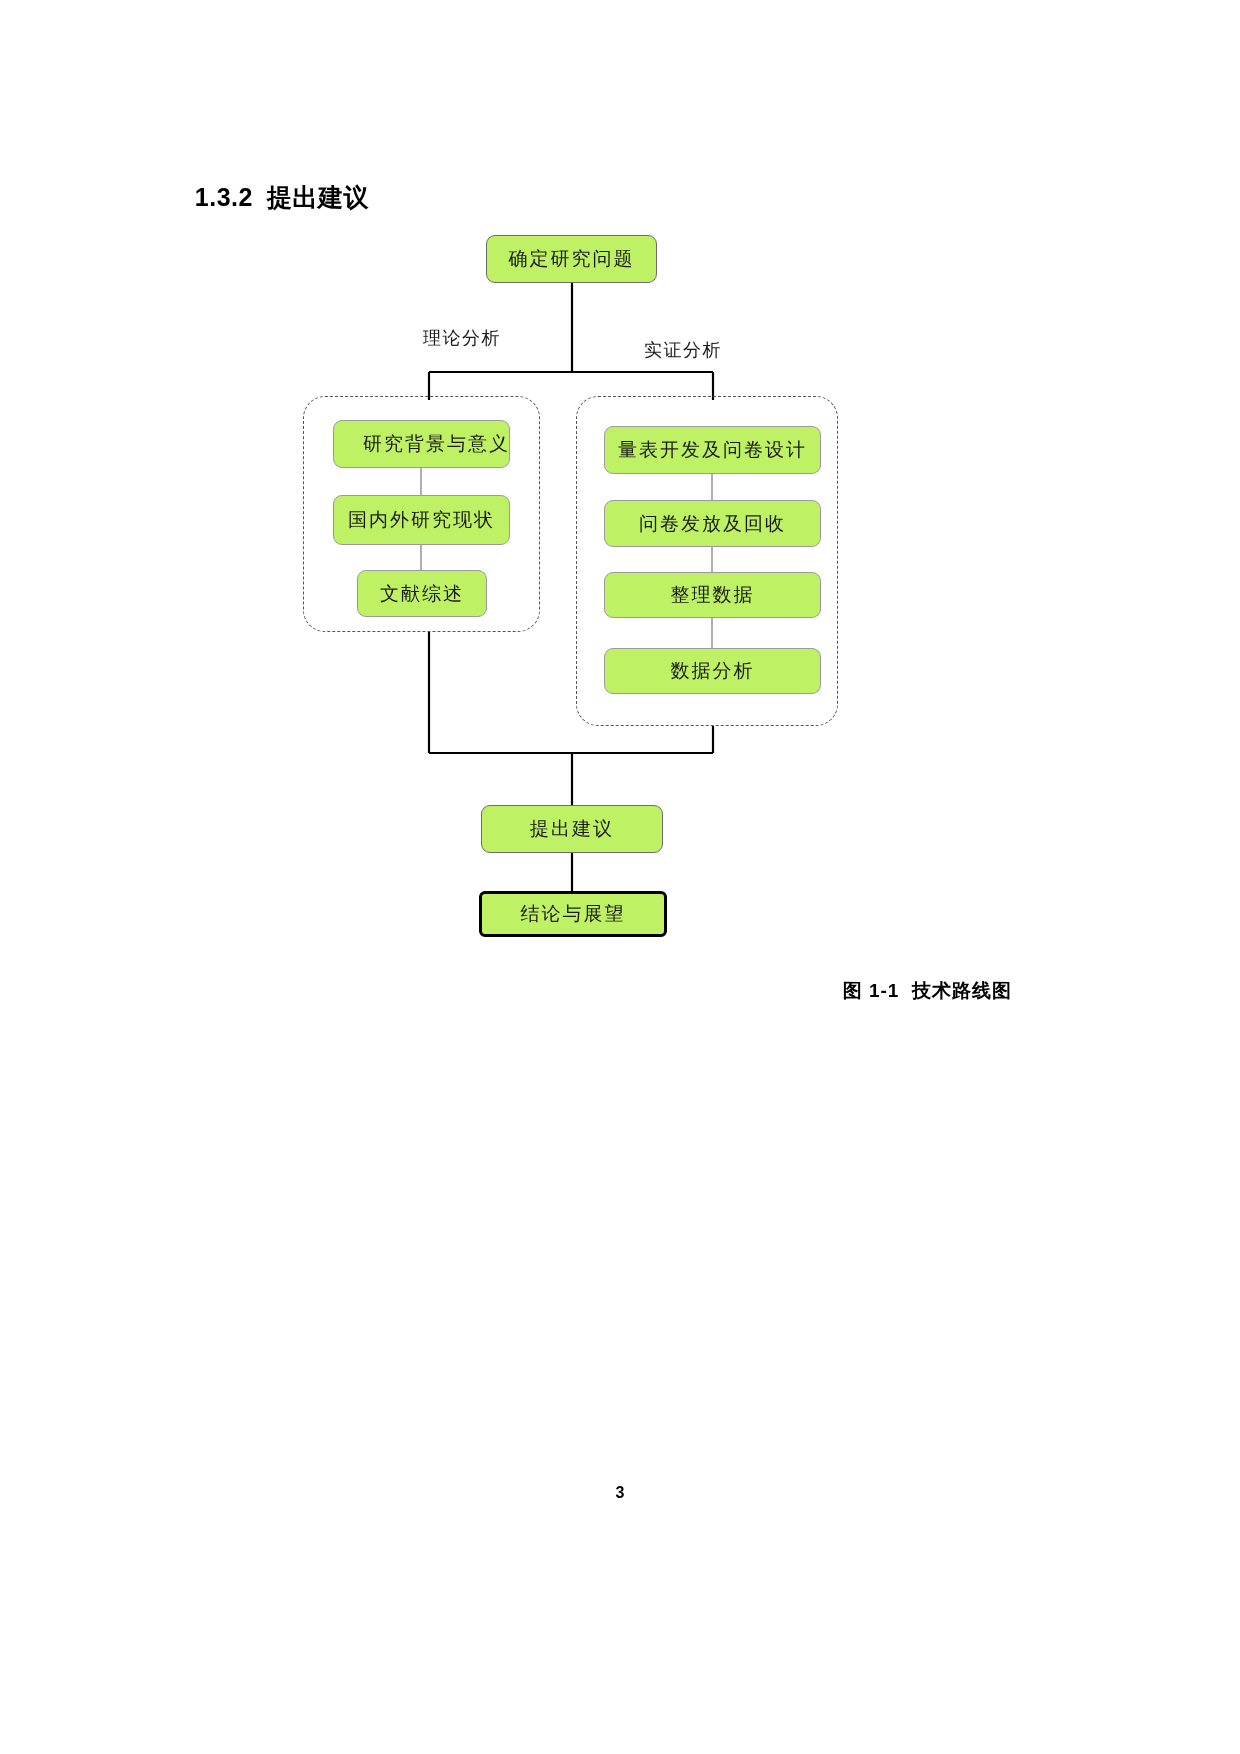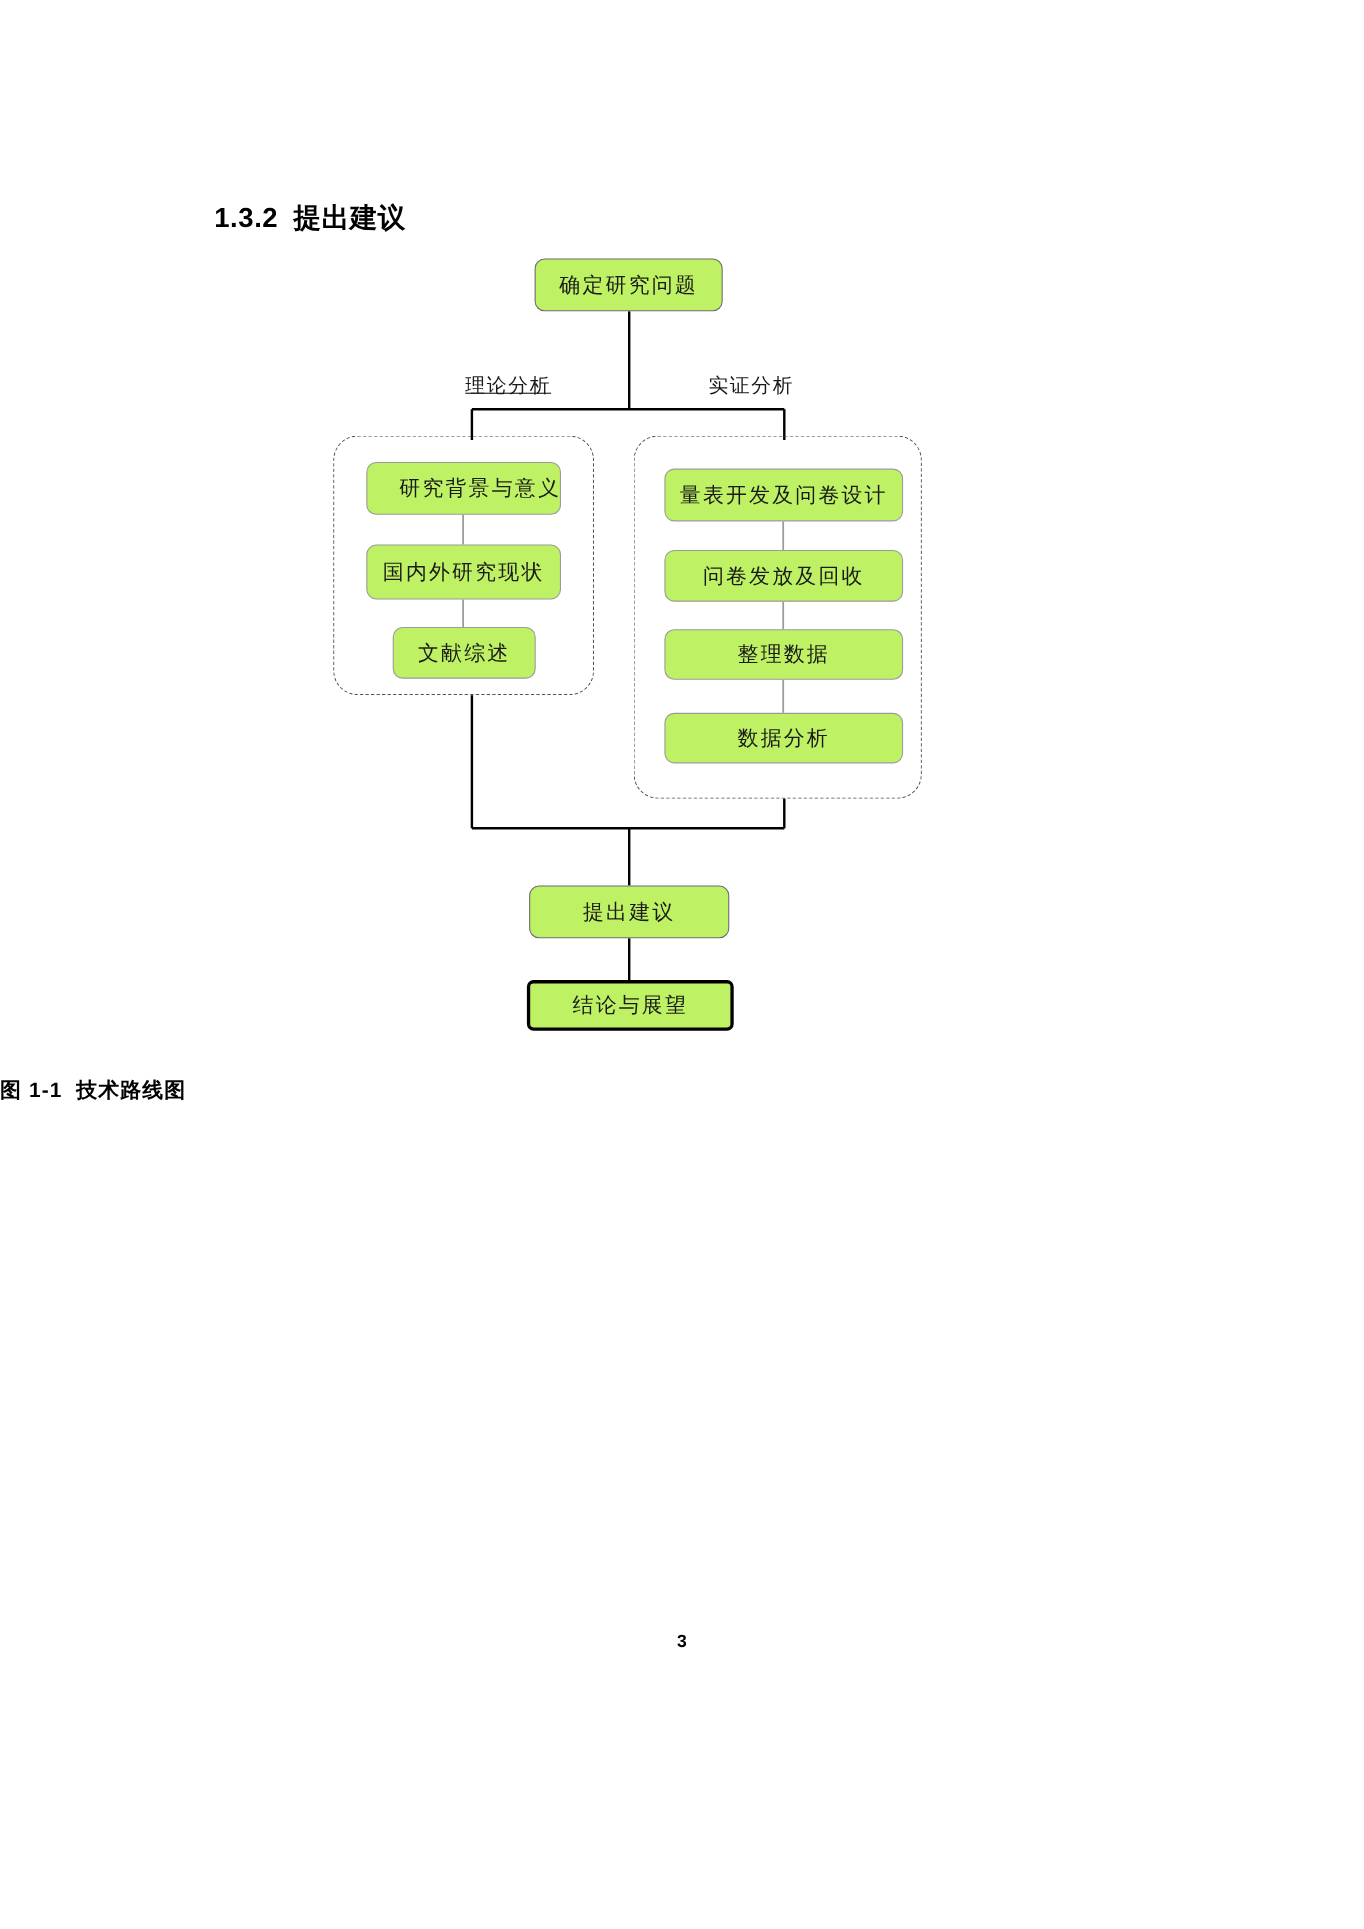--- a/index.html
+++ b/index.html
@@ -90,21 +90,21 @@
     color: #1a1a1a;
     white-space: nowrap;
   }
 
   
   .caption {
     position: absolute;
     left: 0;
     top: 978px;
     width: 1012px;
-    text-align: left;
+    text-align: right;
     font-family: "Liberation Sans", "DejaVu Sans", sans-serif;
     font-weight: bold;
     font-size: 19px;
     letter-spacing: 1px;
     white-space: pre;
   }
 
   
   .page-number {
     position: absolute;
@@ -153,21 +153,21 @@
 
       <line x1="572" y1="753" x2="572" y2="805" stroke="#000000" stroke-width="2.2"></line>
 
       <line x1="572" y1="853" x2="572" y2="891" stroke="#000000" stroke-width="2.2"></line>
     </svg>
 
     <div class="node dark-thin" style="left:486px; top:235px; width:171px; height:48px;">
       <span>确定研究问题</span>
     </div>
 
-    <div class="edge-label" style="left:423px; top:338px;text-decoration:underline;">理论分析</div>
+    <div class="edge-label" style="left:423px; top:326px;">理论分析</div>
     <div class="edge-label" style="left:628px; top:338px;margin-left:16px;">实证分析</div>
 
     <div class="group" style="left:303px; top:396px; width:237px; height:236px;"></div>
 
     <div class="node" style="left:333px; top:420px; width:177px; height:48px;padding-left:30px;">
       <span>研究背景与意义</span>
     </div>
     <div class="node" style="left:333px; top:495px; width:177px; height:50px;">
       <span>国内外研究现状</span>
     </div>

